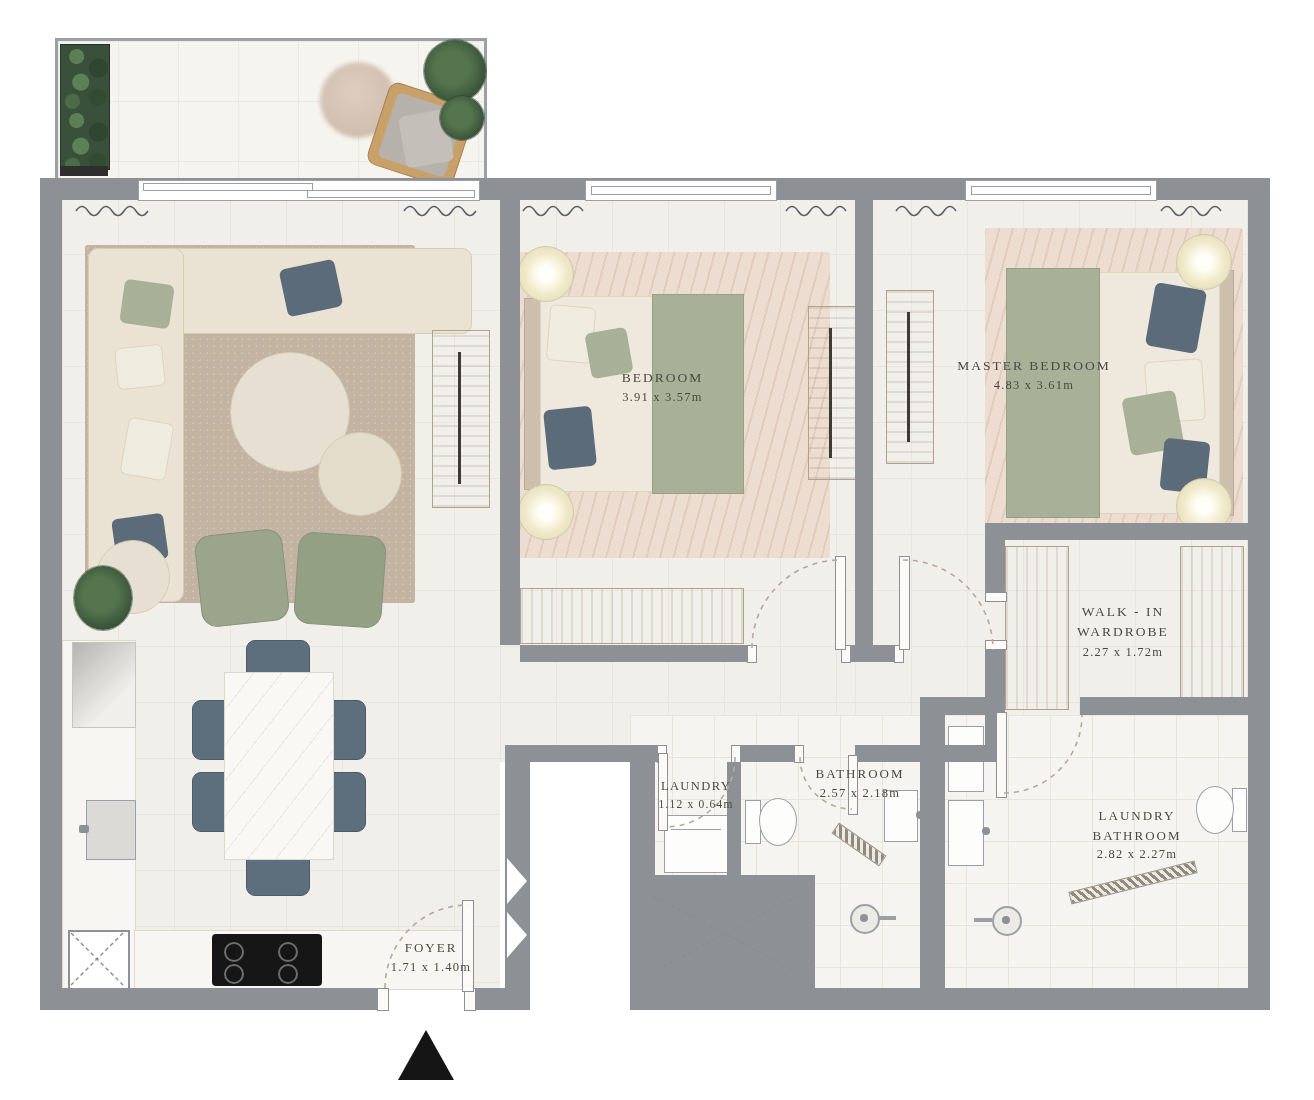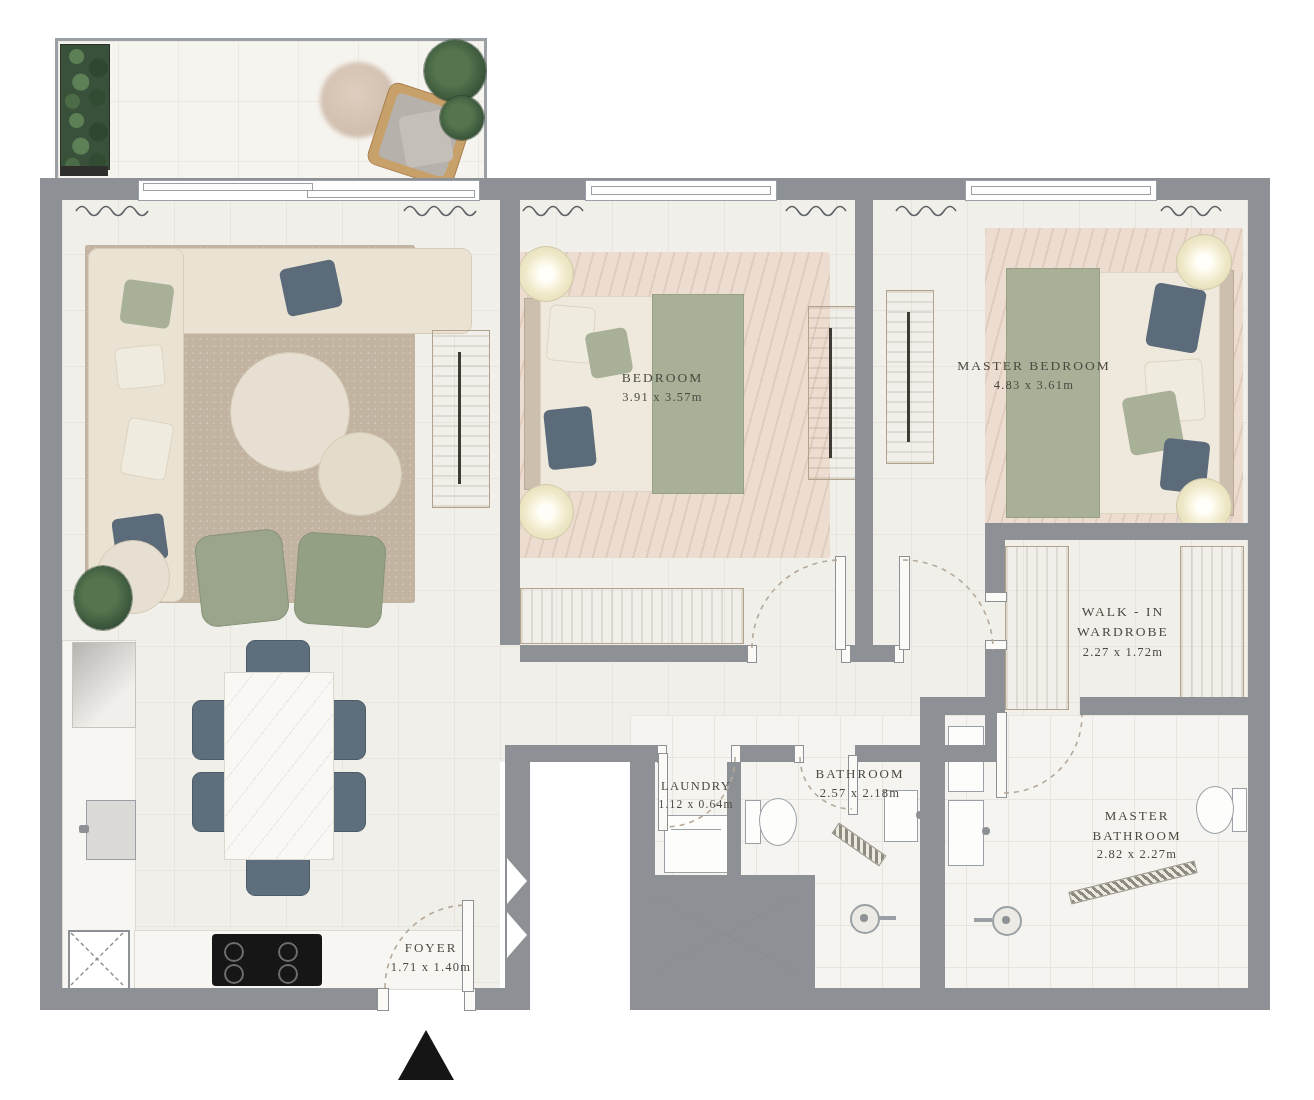--- a/index.html
+++ b/index.html
@@ -274,21 +274,21 @@
   </div>
   <div class="room-label" style="left:644px;top:766px;width:104px;margin-top:11px;">
     <div class="rn" style="font-size:12.5px;letter-spacing:1.4px;">LAUNDRY</div>
     <div class="rd" style="font-size:11.5px;">1.12 x 0.64m</div>
   </div>
   <div class="room-label" style="left:790px;top:764px;width:140px;">
     <div class="rn" style="font-size:13px;">BATHROOM</div>
     <div class="rd">2.57 x 2.18m</div>
   </div>
   <div class="room-label" style="left:1072px;top:806px;width:130px;">
-    <div class="rn" style="font-size:13px;">MASTER BATHROOM</div>
+    <div class="rn" style="font-size:13px;">LAUNDRY BATHROOM</div>
     <div class="rd">2.82 x 2.27m</div>
   </div>
   <div class="room-label" style="left:372px;top:938px;width:118px;">
     <div class="rn" style="font-size:13px;">FOYER</div>
     <div class="rd">1.71 x 1.40m</div>
   </div>
 
   <div class="tri-entry" style="left:398px;top:1030px;"></div>
 
 </div>

